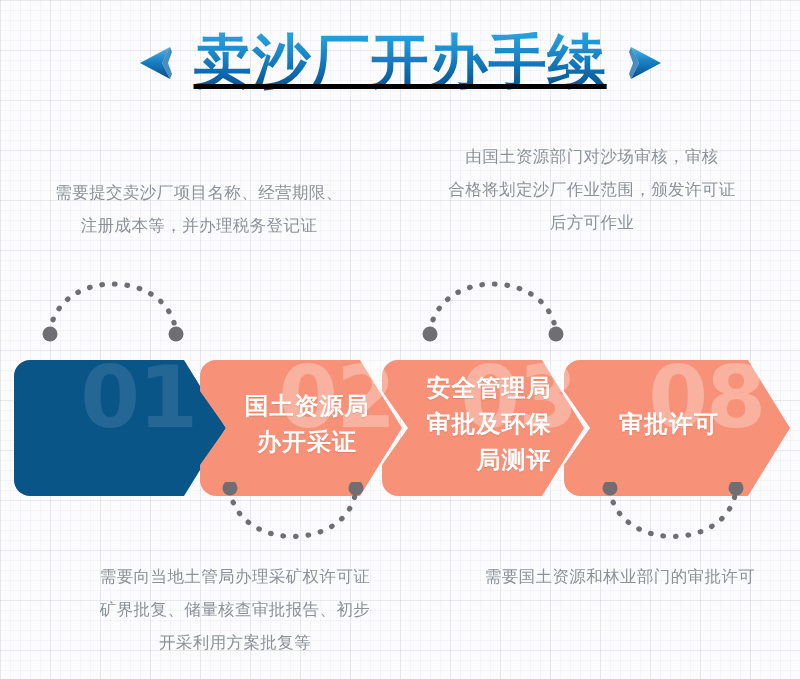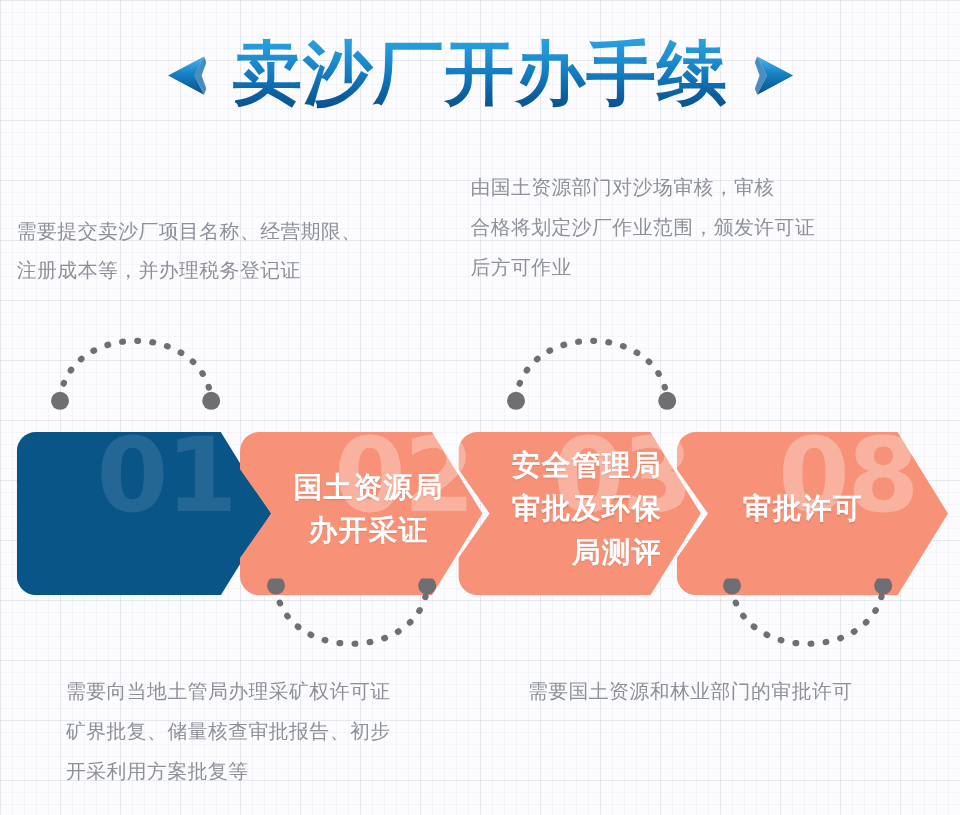--- a/index.html
+++ b/index.html
@@ -37,20 +37,21 @@
   #title-row {
     position: absolute;
     left: 0;
     top: 22px;
     width: 800px;
     height: 82px;
     display: flex;
     align-items: center;
     justify-content: center;
     gap: 22px;
+    text-decoration: underline;
   }
   .title-arrow {
     width: 34px;
     height: 40px;
     flex: 0 0 auto;
     position: relative;
   }
   .title-text {
     font-family: "DejaVu Sans", "Liberation Sans", sans-serif;
     font-size: 58px;
@@ -72,21 +73,22 @@
   }
 
   
   .desc {
     position: absolute;
     color: #8d9099;
     font-size: 16.5px;
     line-height: 33px;
     letter-spacing: 0.4px;
     white-space: pre-line;
-    font-family: Liberation Serif, serif;
+    font-family: Liberation Sans, sans-serif;
+    text-align: center;
   }
   #desc-1 { left: 14px;  top: 176px; width: 370px; }
   #desc-2 { left: 392px; top: 140px; width: 400px; }
   #desc-3 { left: 55px;  top: 560px; width: 360px; }
   #desc-4 { left: 440px; top: 560px; width: 360px; }
 
   
   .step {
     position: absolute;
     top: 360px;

